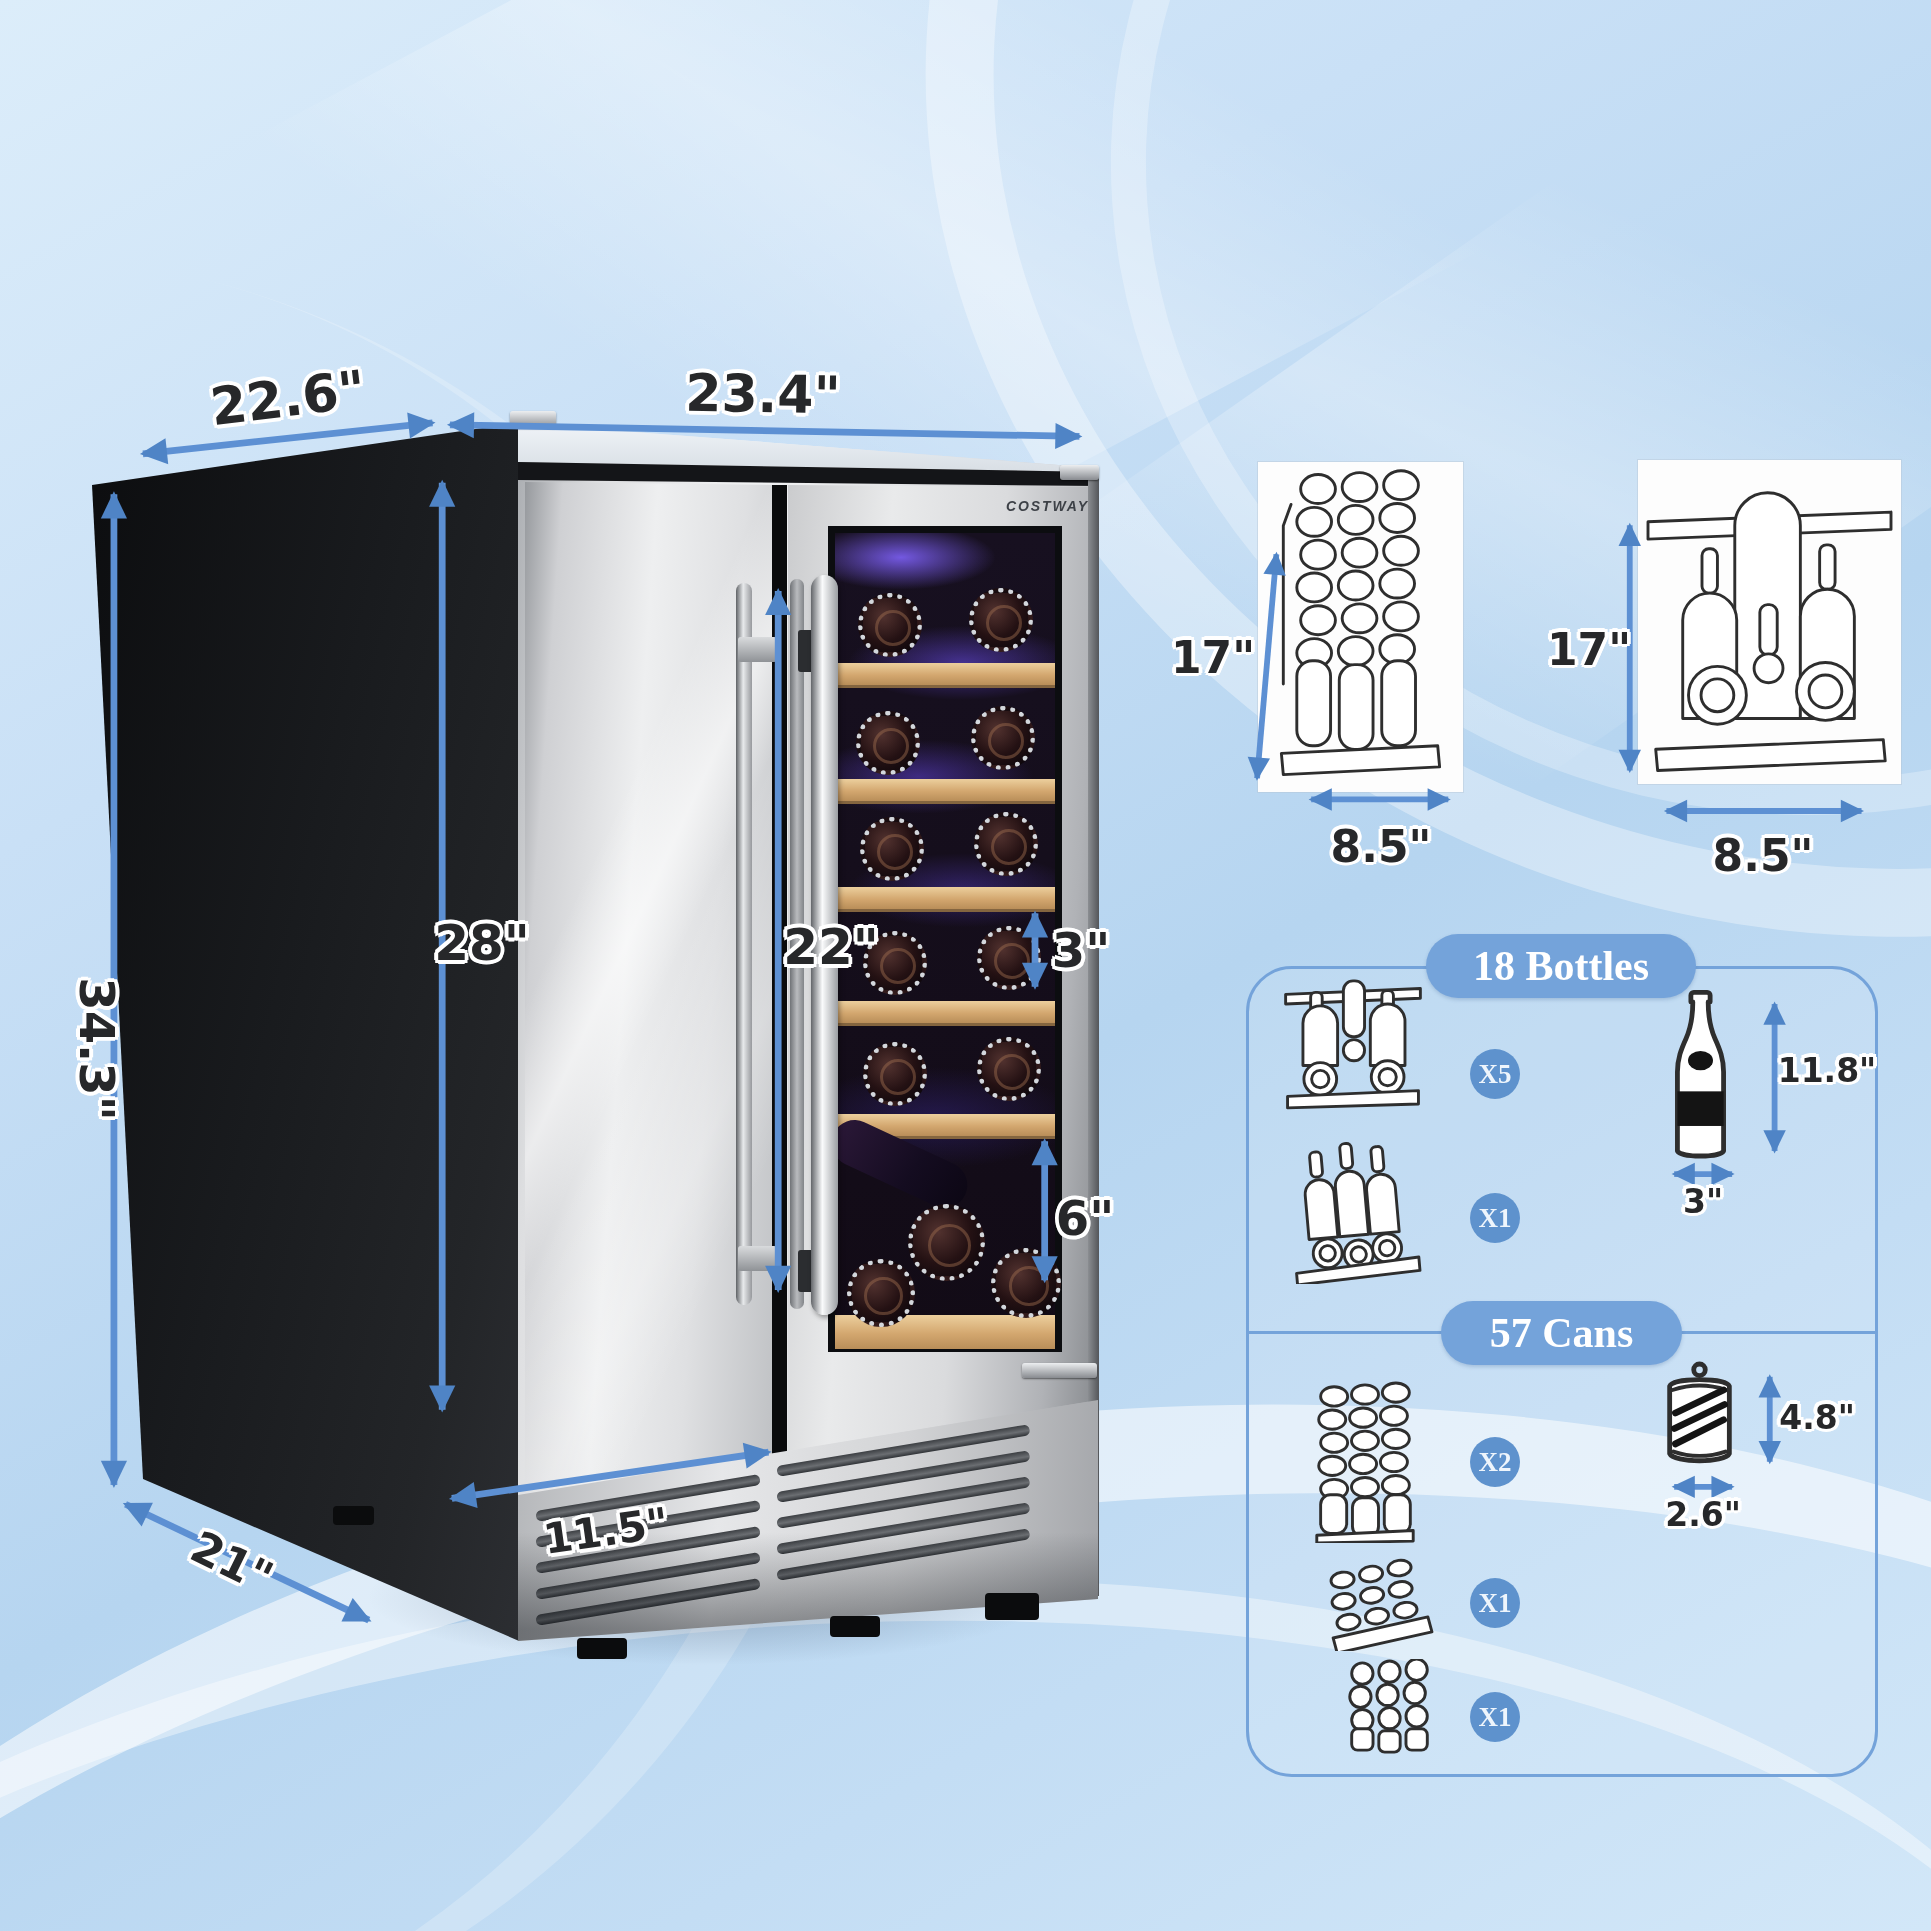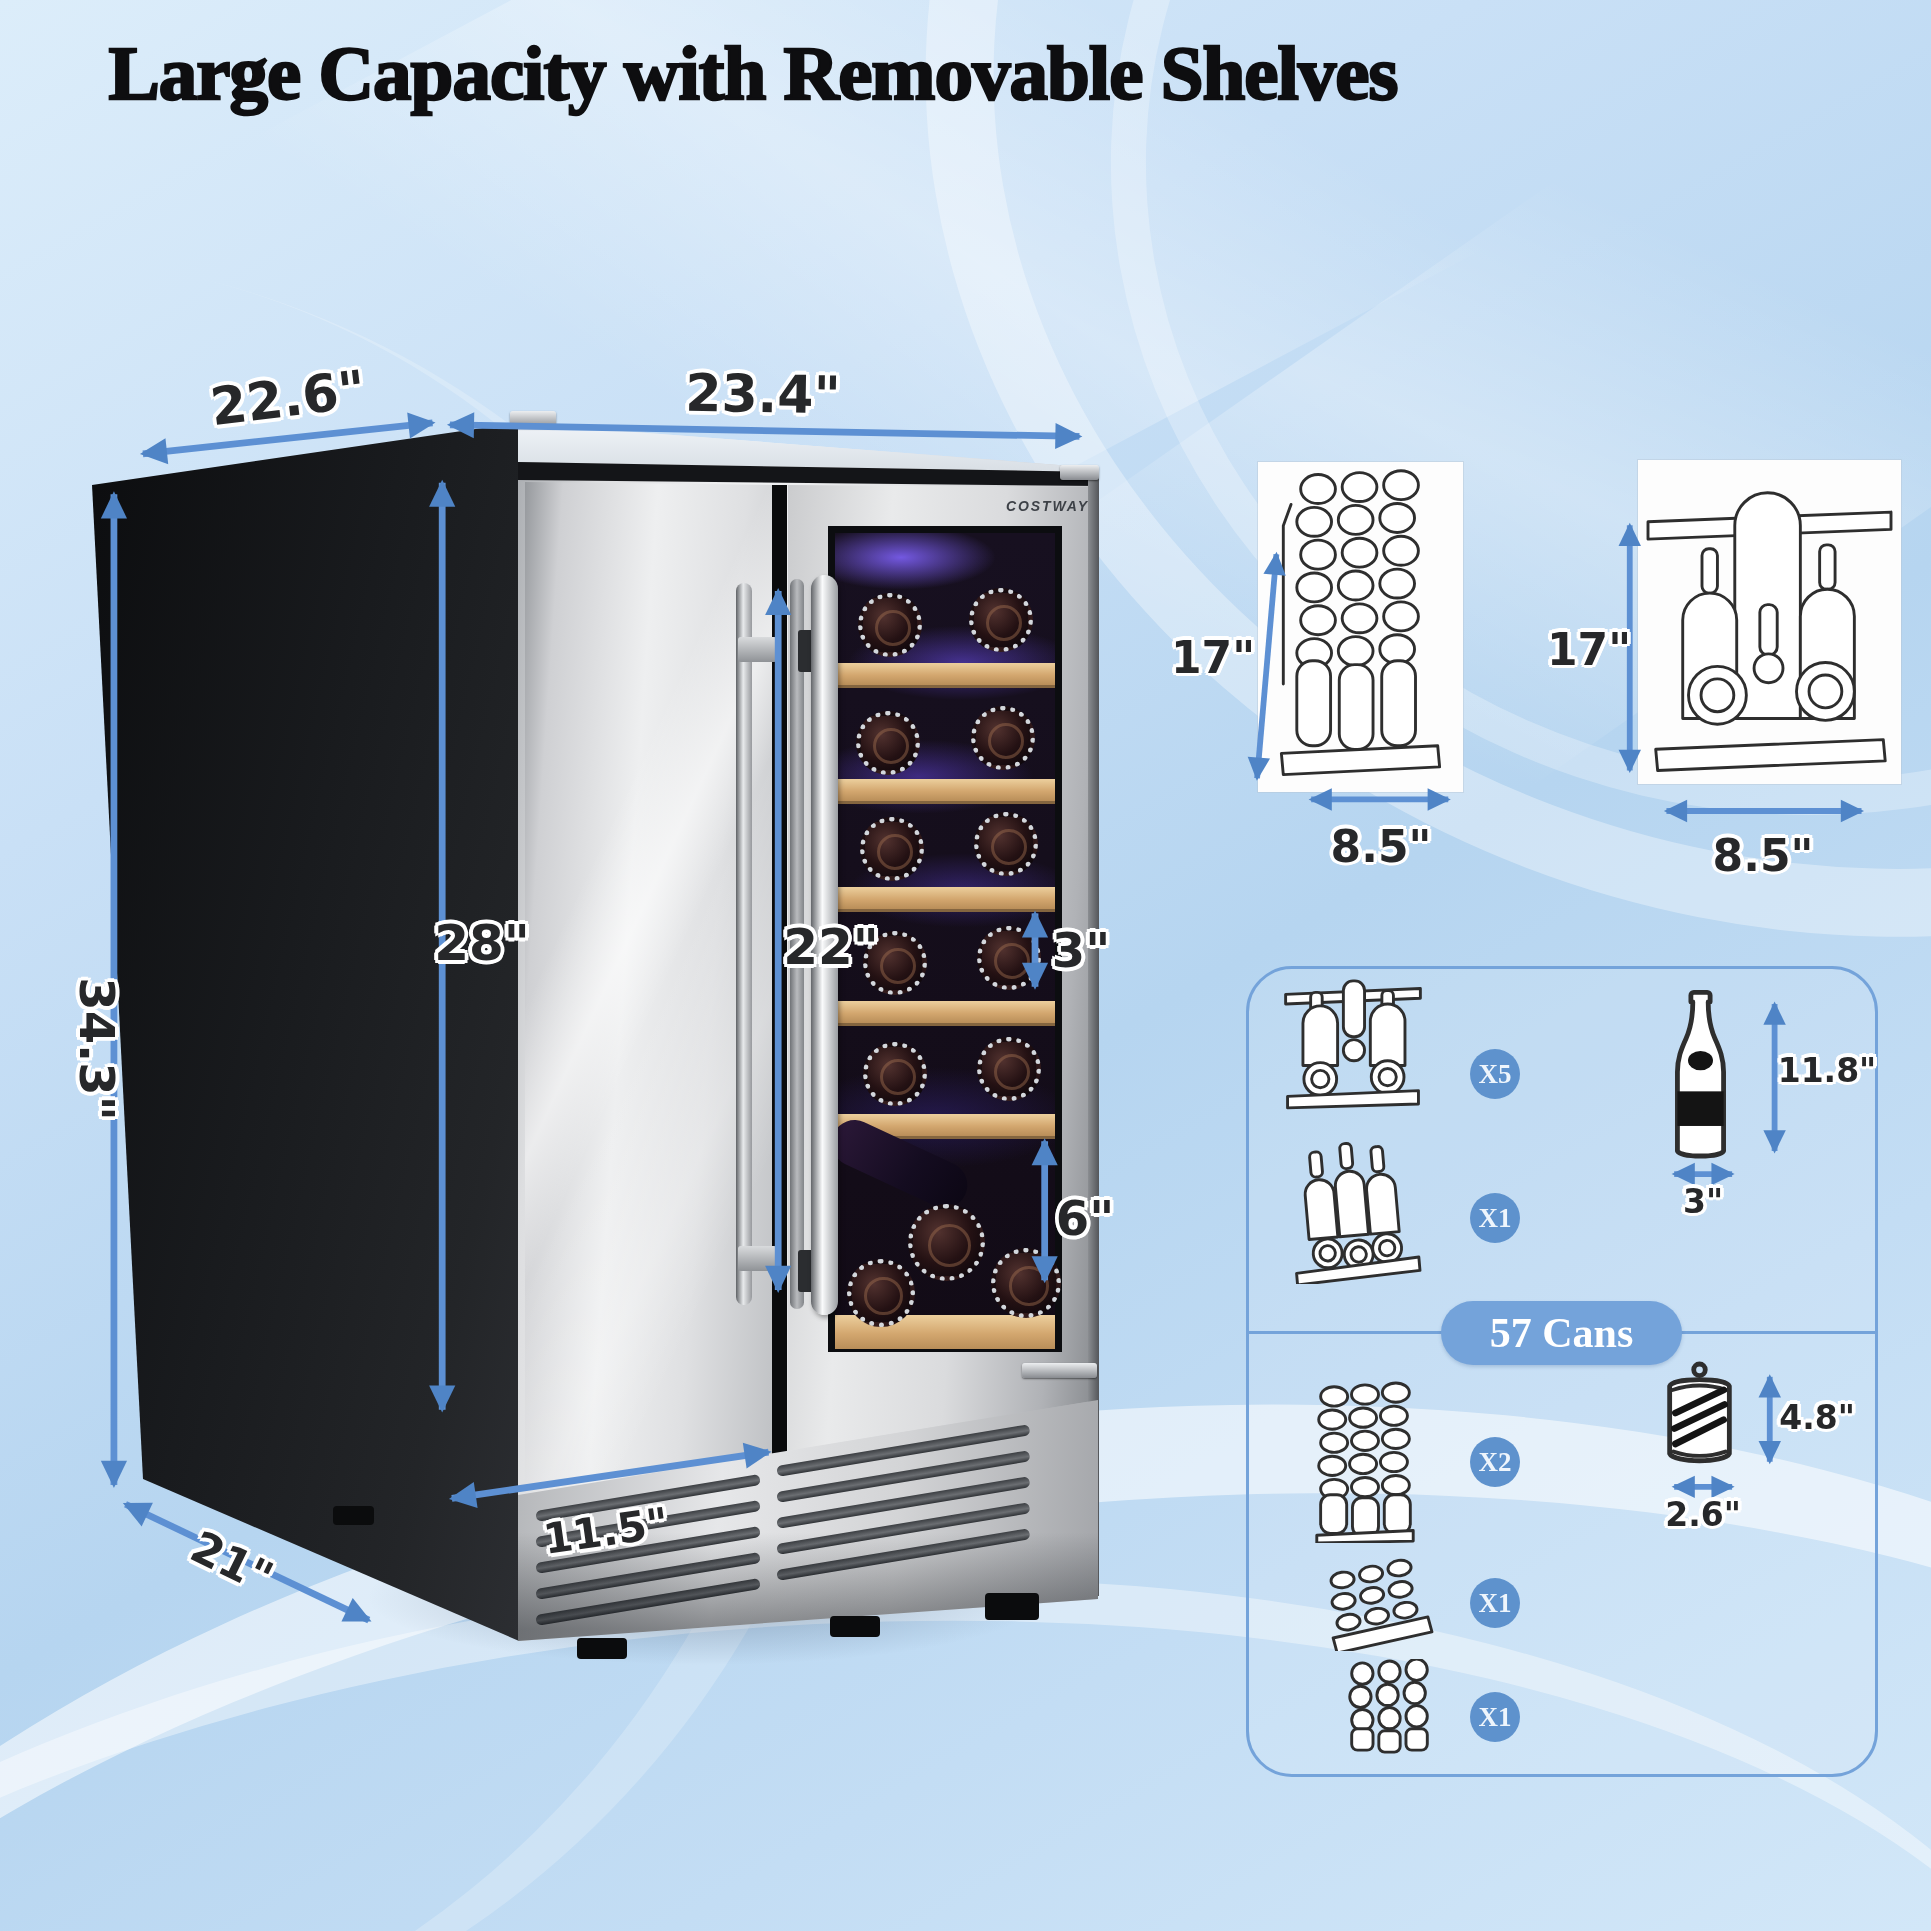--- a/index.html
+++ b/index.html
@@ -118,21 +118,20 @@
 <div class="stage">
 
   <div class="sw sw1"></div>
   <div class="sw sw2"></div>
   <div class="sw sw5"></div>
   <div class="streak st1"></div>
   <div class="streak st2"></div>
   <div class="sw sw3"></div>
   <div class="sw sw4"></div>
 
-  <div class="title">Large Capacity with Removable Shelves</div>
 
   <div class="abs fridge-shadow"></div>
   <div class="clip side"></div>
   <div class="clip front"></div>
   <div class="clip topsliver"></div>
   <div class="clip topstrip"></div>
   <div class="clip ldoor"></div>
   <div class="clip ldoor-sheen"></div>
   <div class="abs gap"></div>
   <div class="clip rdoor"></div>
@@ -234,20 +233,21 @@
           <circle cx="82" cy="244" r="17"></circle>
         <circle cx="194" cy="240" r="30"></circle>
           <circle cx="194" cy="240" r="17"></circle>
         <path d="M18,300 L254,290 L256,312 L20,322 Z"></path>
       </g>
     </svg>
   </div>
 
   <div class="panel"></div>
   <div class="divider"></div>
+  <div class="pill pill-big" style="left:1426px;top:934px;width:270px">18 Bottles</div>
   <div class="pill pill-big" style="left:1441px;top:1301px;width:241px">57 Cans</div>
 
   <div class="abs" style="left:1276px;top:973px">
     <svg width="154" height="137" viewBox="0 0 160 142">
       <g class="lineart">
         <path d="M10,22 L150,16 L150,26 L10,32 Z"></path>
         <rect x="36" y="20" width="12" height="22" rx="5"></rect>
         <path d="M28,96 L28,52 A18,18 0 0 1 64,52 L64,96 Z"></path>
         <rect x="110" y="18" width="12" height="22" rx="5"></rect>
         <path d="M98,96 L98,50 A18,18 0 0 1 134,50 L134,96 Z"></path>

